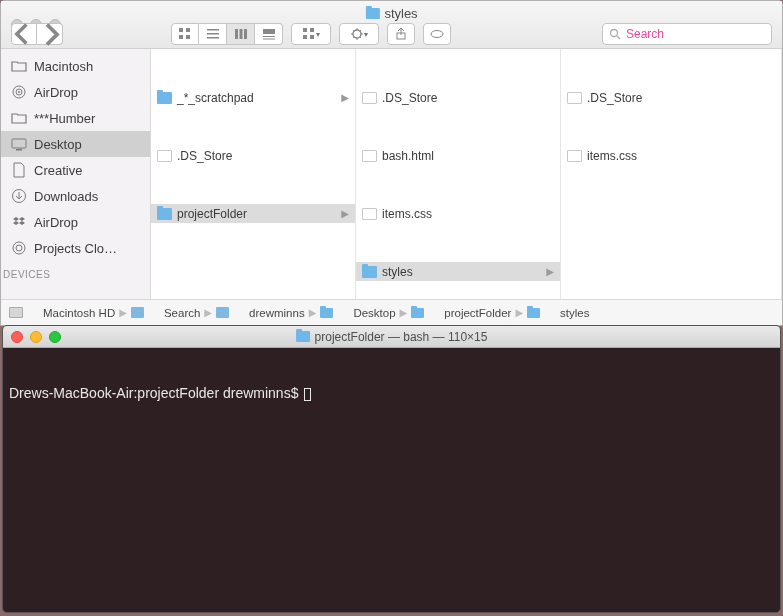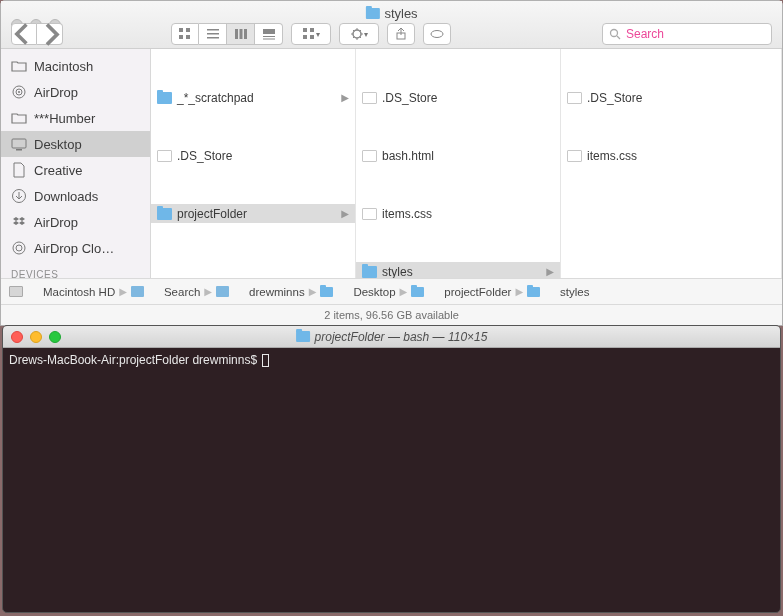--- a/index.html
+++ b/index.html
@@ -29,21 +29,21 @@
 .tbtn { width: 40px; height: 22px; background:#fff; border:1px solid #c4c4c4; border-radius:4px; display:flex;align-items:center;justify-content:center;color:#777;font-size:12px;}
 .tbtn svg{width:14px;height:14px;}
 .searchbox { position:absolute; right:10px; top:22px; width:170px; height:22px; background:#fff; border:1px solid #c4c4c4; border-radius:4px; display:flex; align-items:center; padding:0 6px; color:#ec4899; font-size:12px; gap:5px;}
 .searchbox svg{width:12px;height:12px;}
 
 .finder-body { flex:1; display:flex; min-height:0; }
 .sidebar { width:150px; background:#f4f2f5; border-right:1px solid #d8d8d8; overflow:hidden; padding-top:4px;}
 .side-item { height:26px; display:flex; align-items:center; gap:7px; padding:0 10px; font-size:13px; color:#3c3c3c; white-space:nowrap; overflow:hidden; text-overflow:ellipsis;}
 .side-item.selected { background:#d0d0d0; }
 .side-item .sic { width:16px; height:16px; display:flex;align-items:center;justify-content:center;color:#7a7a7a;}
-.side-hdr { font-size:10px; color:#8f8f8f; text-transform:uppercase; padding:8px 10px 2px; letter-spacing:.5px;}
+.side-hdr { font-size:10px; color:#8f8f8f; text-transform:uppercase; padding:8px 2px 2px; letter-spacing:.5px;}
 
 .columns { flex:1; display:flex; }
 .col { border-right:1px solid #e5e5e5; overflow:hidden; }
 .col:nth-child(1){width:205px;}
 .col:nth-child(2){width:205px;}
 .col:nth-child(3){flex:1;}
 .row { height:19px; display:flex; align-items:center; gap:5px; padding:0 6px; font-size:12px; color:#3a3a3a; position:relative;margin-top:39px;}
 .row .arw { position:absolute; right:6px; font-size:10px; color:#9a9a9a;}
 .row.selected { background:#dcdcdc; }
 .row .ico { width:15px; height:12px; flex-shrink:0;}
@@ -53,27 +53,27 @@
 
 .pathbar { height:26px; border-top:1px solid #dadada; background:#f6f6f6; display:flex; align-items:center; padding:0 8px; font-size:11.5px; color:#474747; gap:4px; overflow:hidden;}
 .pathbar .pi{display:flex;align-items:center;gap:20px;white-space:nowrap;}
 .pathbar .sep{color:#bbb;font-size:10px;}
 .hdd{width:14px;height:11px;background:#d6d6d6;border:1px solid #aaa;border-radius:1px;}
 
 .statusbar{height:21px;border-top:1px solid #dadada;background:#f6f6f6;display:flex;align-items:center;justify-content:center;font-size:11px;color:#6f6f6f;}
 
 
 .terminal { position:absolute; top:325px; left:2px; width:779px; height:288px; background:rgba(20,10,15,0.78); border:1px solid #555; border-radius:5px; overflow:hidden;}
-.term-title{height:22px;background:linear-gradient(#eaeaea,#d4d4d4);border-bottom:1px solid #aaa;display:flex;align-items:center;position:relative;font-style:italic;}
+.term-title{height:22px;background:linear-gradient(#eaeaea,#d4d4d4);border-bottom:1px solid #aaa;display:flex;align-items:center;position:relative;}
 .term-title .traffic{padding:0 8px;}
 .term-title .tl.r{background:#ff5f57;border-color:#e24640;}
 .term-title .tl.y{background:#febc2e;border-color:#dba11f;}
 .term-title .tl.g{background:#28c840;border-color:#1fa833;}
 .term-title .tt{position:absolute;left:50%;transform:translateX(-50%);font-size:12px;color:#4e4e4e;display:flex;align-items:center;gap:5px;}
-.term-body{padding:4px 6px;font-family:Menlo,Monaco,monospace;font-size:12px;color:#e8e8e8;line-height:1.4;}
+.term-body{padding:4px 6px;font-family:Menlo,Monaco,monospace;font-size:14px;color:#e8e8e8;line-height:1.4;margin-top:32px;}
 .cursor{display:inline-block;width:7px;height:13px;border:1px solid #e8e8e8;vertical-align:text-bottom;margin-left:2px;}
 </style>
 </head>
 <body>
 
 <div class="finder">
   <div class="titlebar">
     <div class="traffic">
       <div class="tl"></div>
       <div class="tl"></div>
@@ -226,21 +226,21 @@
           </span>
           <span>AirDrop</span>
         </div>
         <div class="side-item">
           <span class="sic">
             <svg width="16" height="16" viewBox="0 0 16 16">
               <circle cx="8" cy="8" r="6" fill="none" stroke="#7a7a7a"></circle>
               <circle cx="8" cy="8" r="3" fill="none" stroke="#7a7a7a"></circle>
             </svg>
           </span>
-          <span>AirDrop Clo…</span>
+          <span>Projects Clo…</span>
         </div>
         <div class="side-hdr">Devices</div>
       </div>
     <div class="columns" id="columns">
         <div class="col">
           <div class="row">
             <span class="ico fold"></span>
             <span>_*_scratchpad</span>
             <span class="arw">▶</span>
           </div>
@@ -310,23 +310,20 @@
       <span class="pi">
         <span class="folder-ico" style="width:13px;height:10px"></span>
         <span>projectFolder</span>
       </span>
       <span class="sep">▶</span>
       <span class="pi">
         <span class="folder-ico" style="width:13px;height:10px"></span>
         <span>styles</span>
       </span>
     </div>
-  <div class="statusbar">
-    <span>2 items, 96.56 GB available</span>
-  </div>
 </div>
 
 <div class="terminal">
   <div class="term-title">
     <div class="traffic">
       <div class="tl r"></div>
       <div class="tl y"></div>
       <div class="tl g"></div>
     </div>
     <div class="tt">

